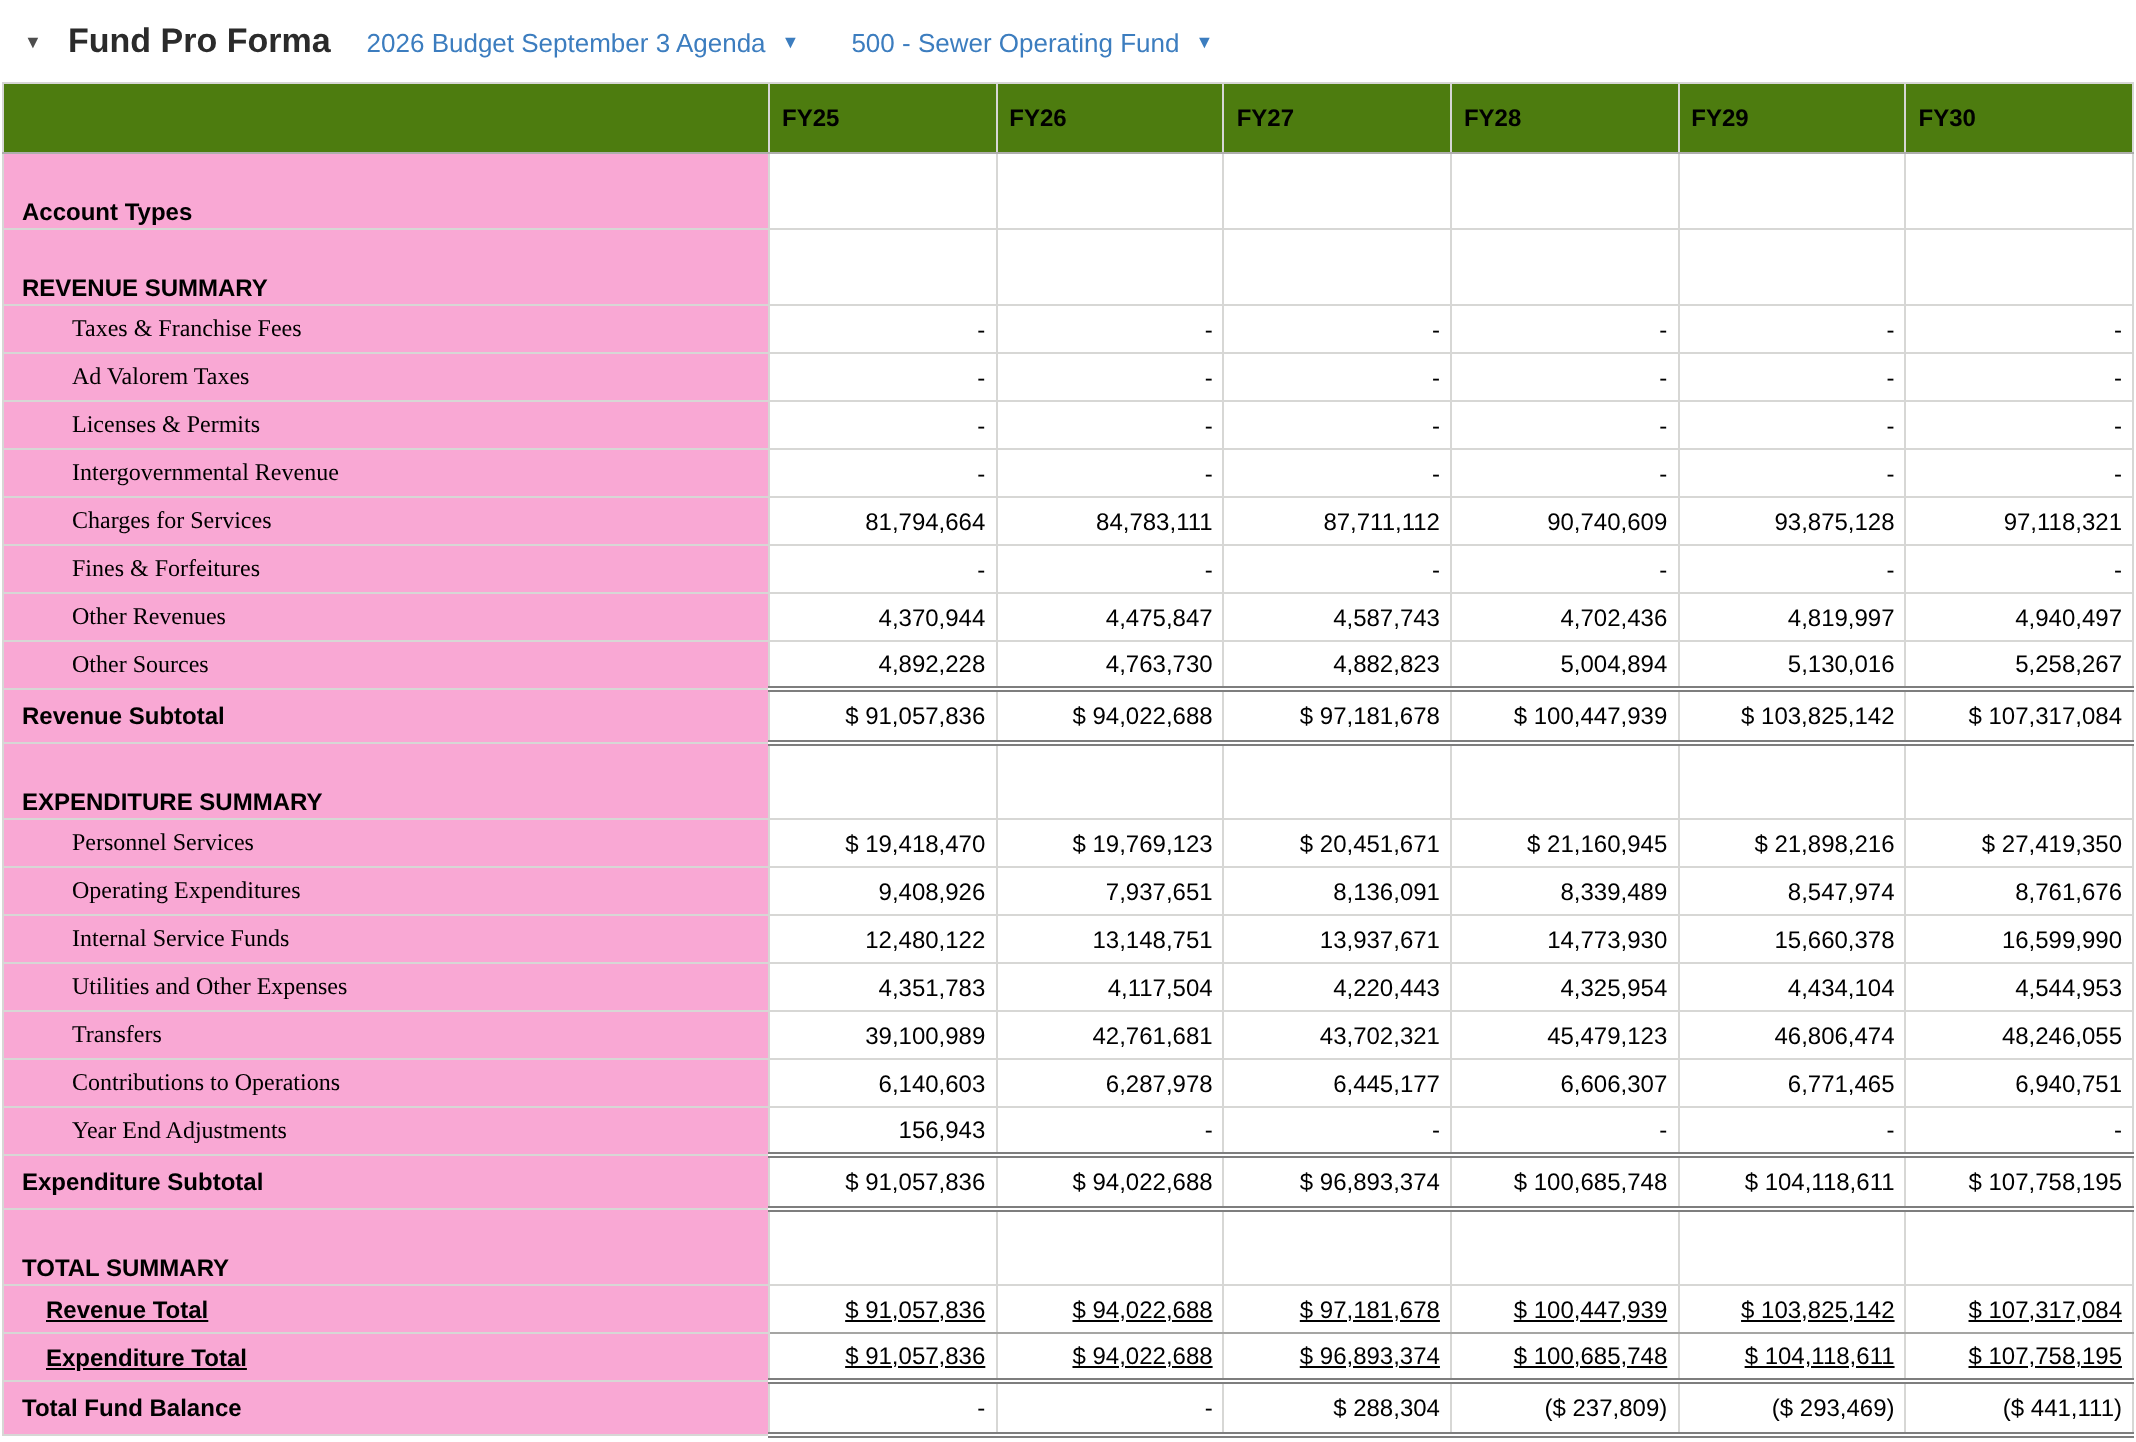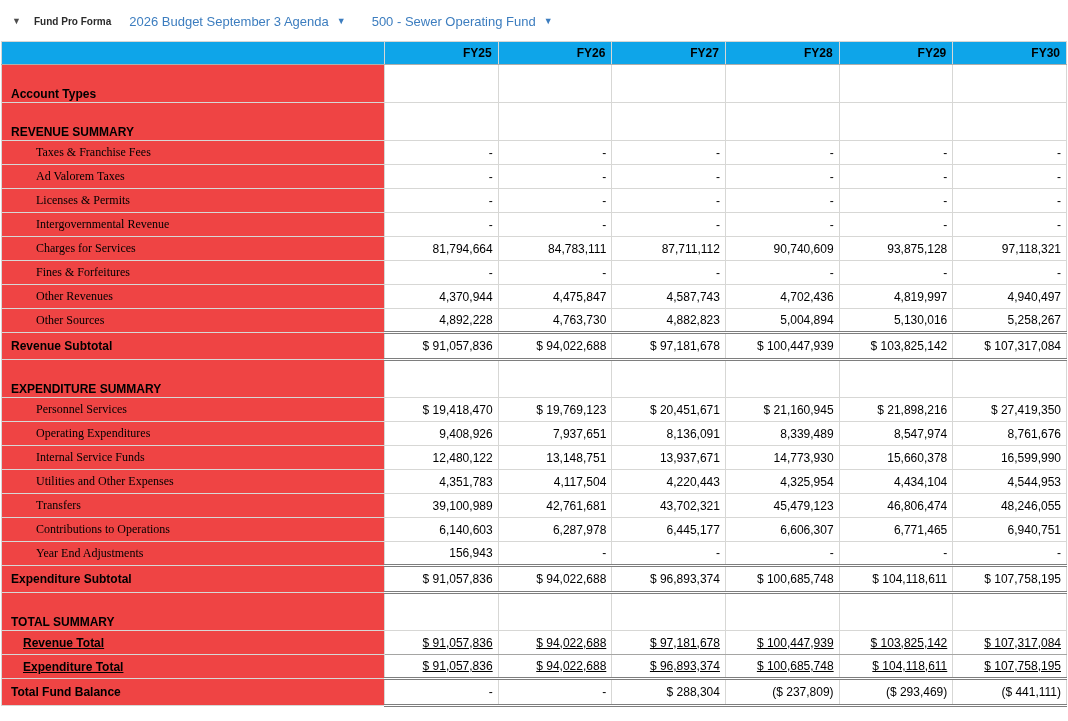--- a/index.html
+++ b/index.html
@@ -11,21 +11,21 @@
   
   .toolbar{
     display:flex;align-items:center;
     padding:11px 0 10px 12px;height:20px;
   }
   .collapse-btn{
     width:22px;color:#4d4d4d;font-size:9px;cursor:pointer;
     flex:0 0 auto;line-height:1;
   }
   .page-title{
-    font-weight:bold;font-size:10px;color:#2b2b2b;
+    font-weight:bold;font-size:17px;color:#2b2b2b;
     margin-right:18px;white-space:nowrap;
   }
   .dropdown{
     color:#3c7dbf;font-size:13px;cursor:pointer;
     margin-right:26px;white-space:nowrap;
     display:flex;align-items:center;
   }
   .dropdown .caret{font-size:9px;margin-left:8px;line-height:1;}
   
   table{
@@ -33,24 +33,24 @@
     width:1066px;margin-left:1px;
     border:1px solid #9b9b99;
   }
   col.label-col{width:383px;}
   th,td{
     border:1px solid #d7d7d5;
     padding:1px 6px;box-sizing:border-box;
     overflow:hidden;white-space:nowrap;
   }
   thead th{
-    background:#0ea5e9;font-weight:bold;text-align:right;
-    height:23px;border-bottom:1px solid #aeaeac;
-  }
-  td.label{background:#ef4444;text-align:left;padding-left:9px;}
+    background:#4d7c0f;font-weight:bold;text-align:left;
+    height:35px;border-bottom:1px solid #aeaeac;
+  }
+  td.label{background:#f9a8d4;text-align:left;padding-left:9px;}
   td.val{background:#ffffff;text-align:right;padding-right:5px;}
   tr.section td{height:38px;vertical-align:bottom;}
   tr.section td.label{font-weight:bold;}
   tr.detail td{height:24px;vertical-align:middle;}
   tr.detail td.label{padding-left:34px;font-family:Liberation Serif, serif;}
   tr.subtotal td{height:27px;vertical-align:middle;}
   tr.subtotal td.label{font-weight:bold;}
   tr.subtotal td.val{
     border-top:3px double #7e7e7e;
     border-bottom:3px double #7e7e7e;

